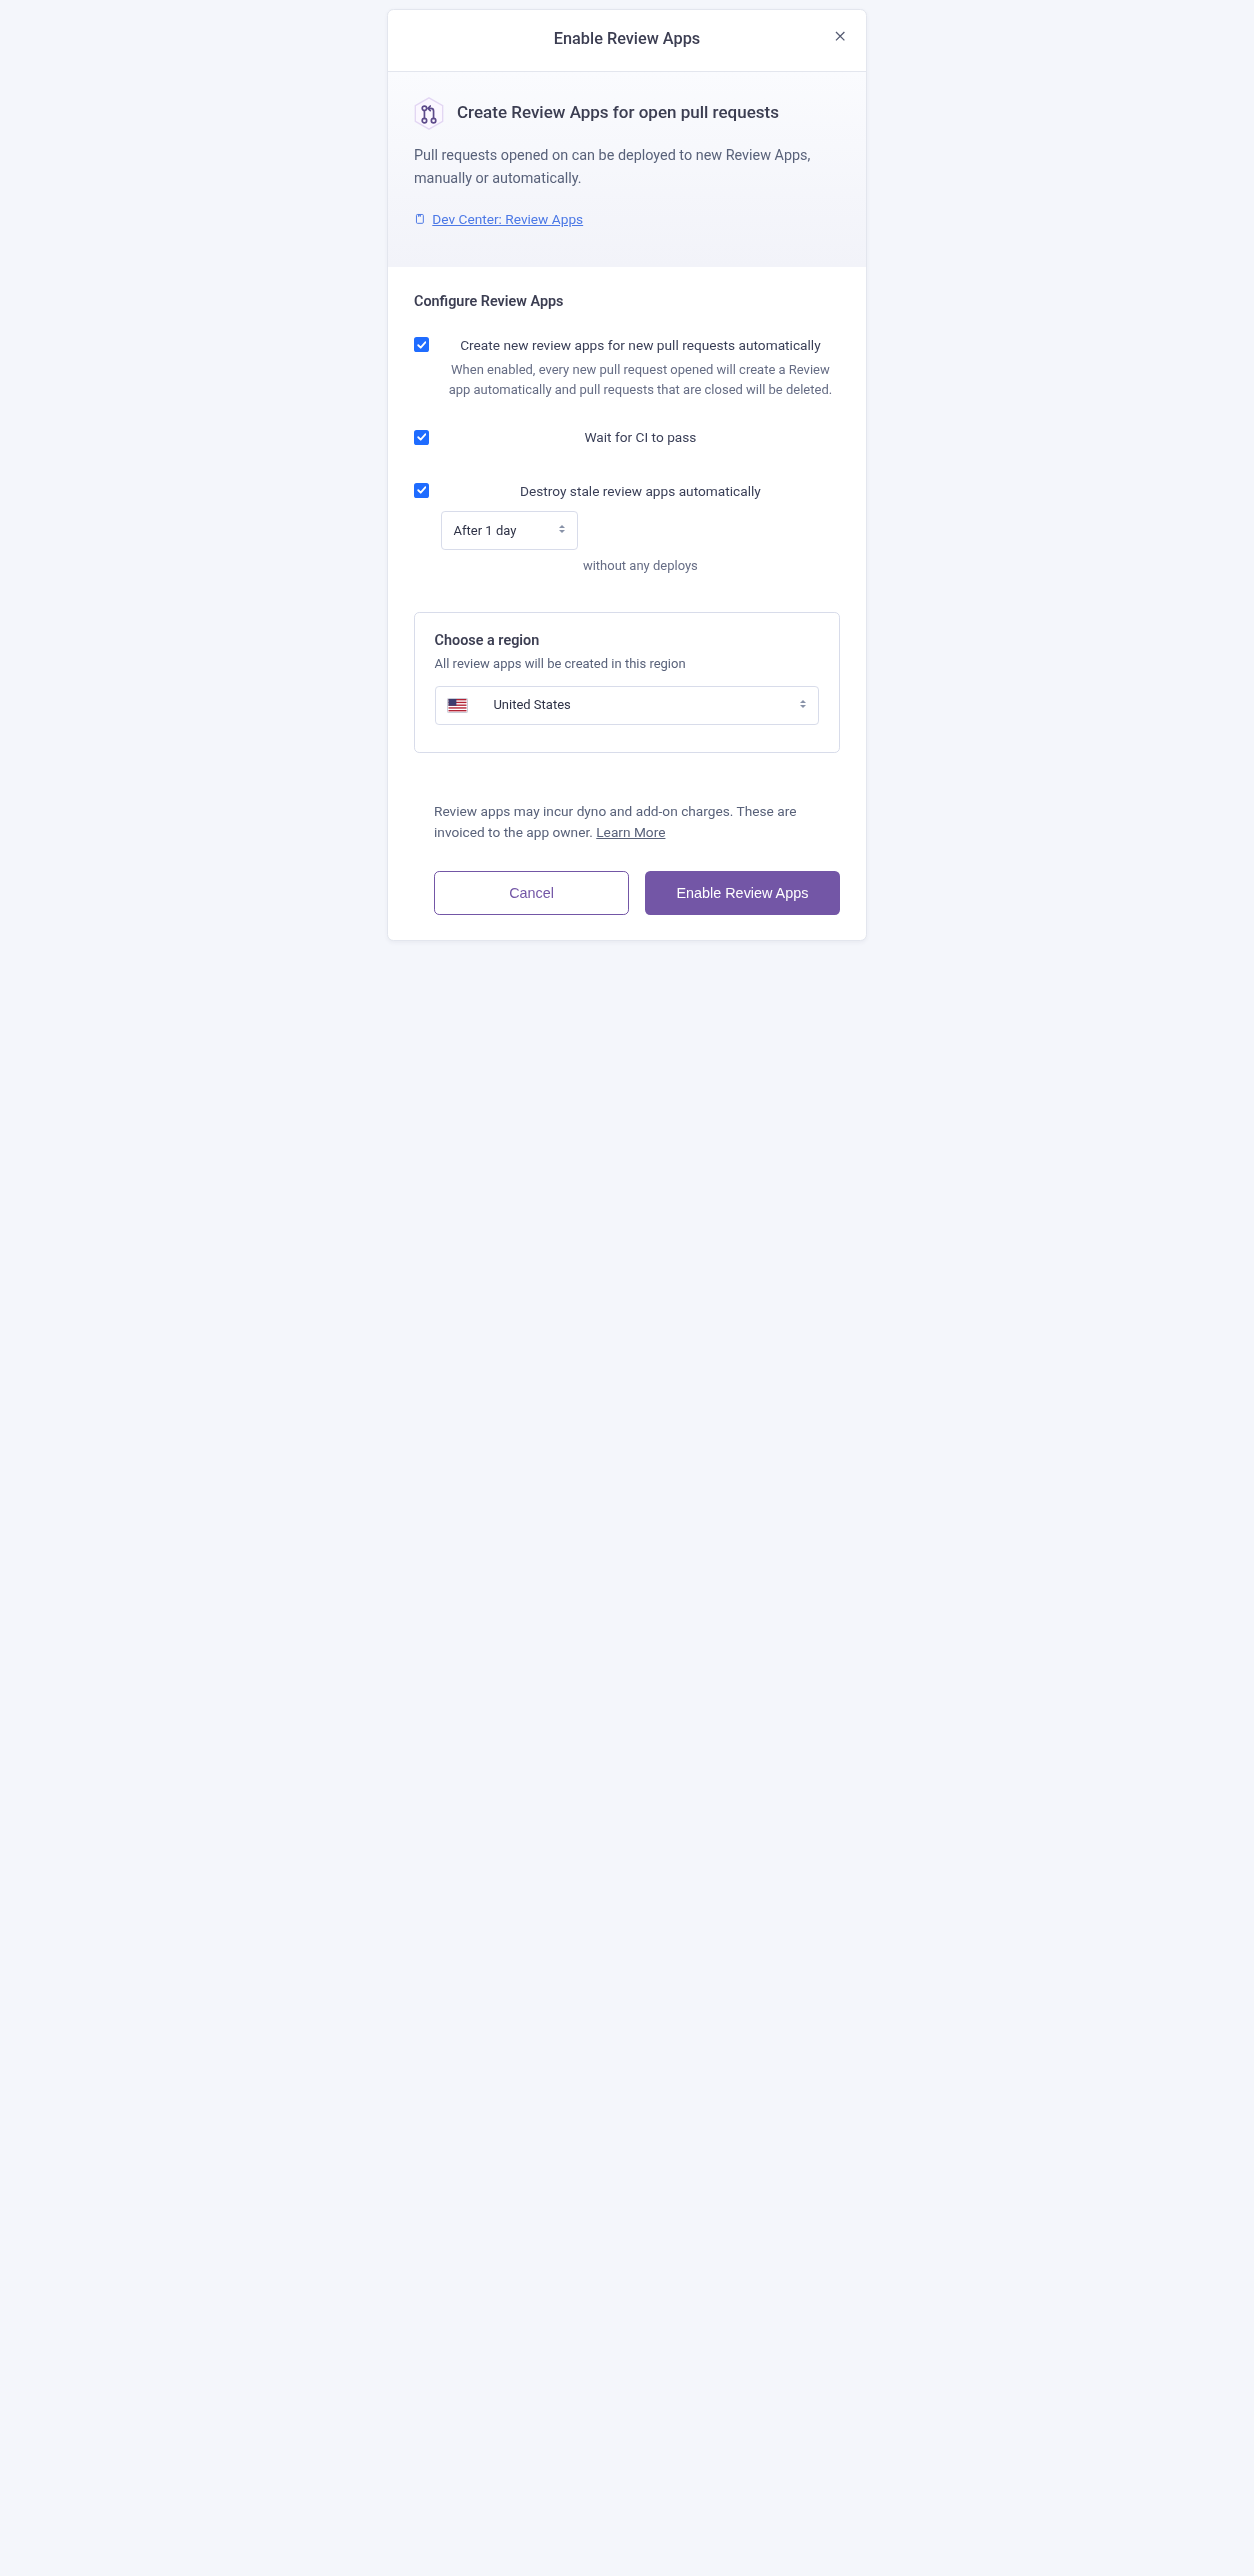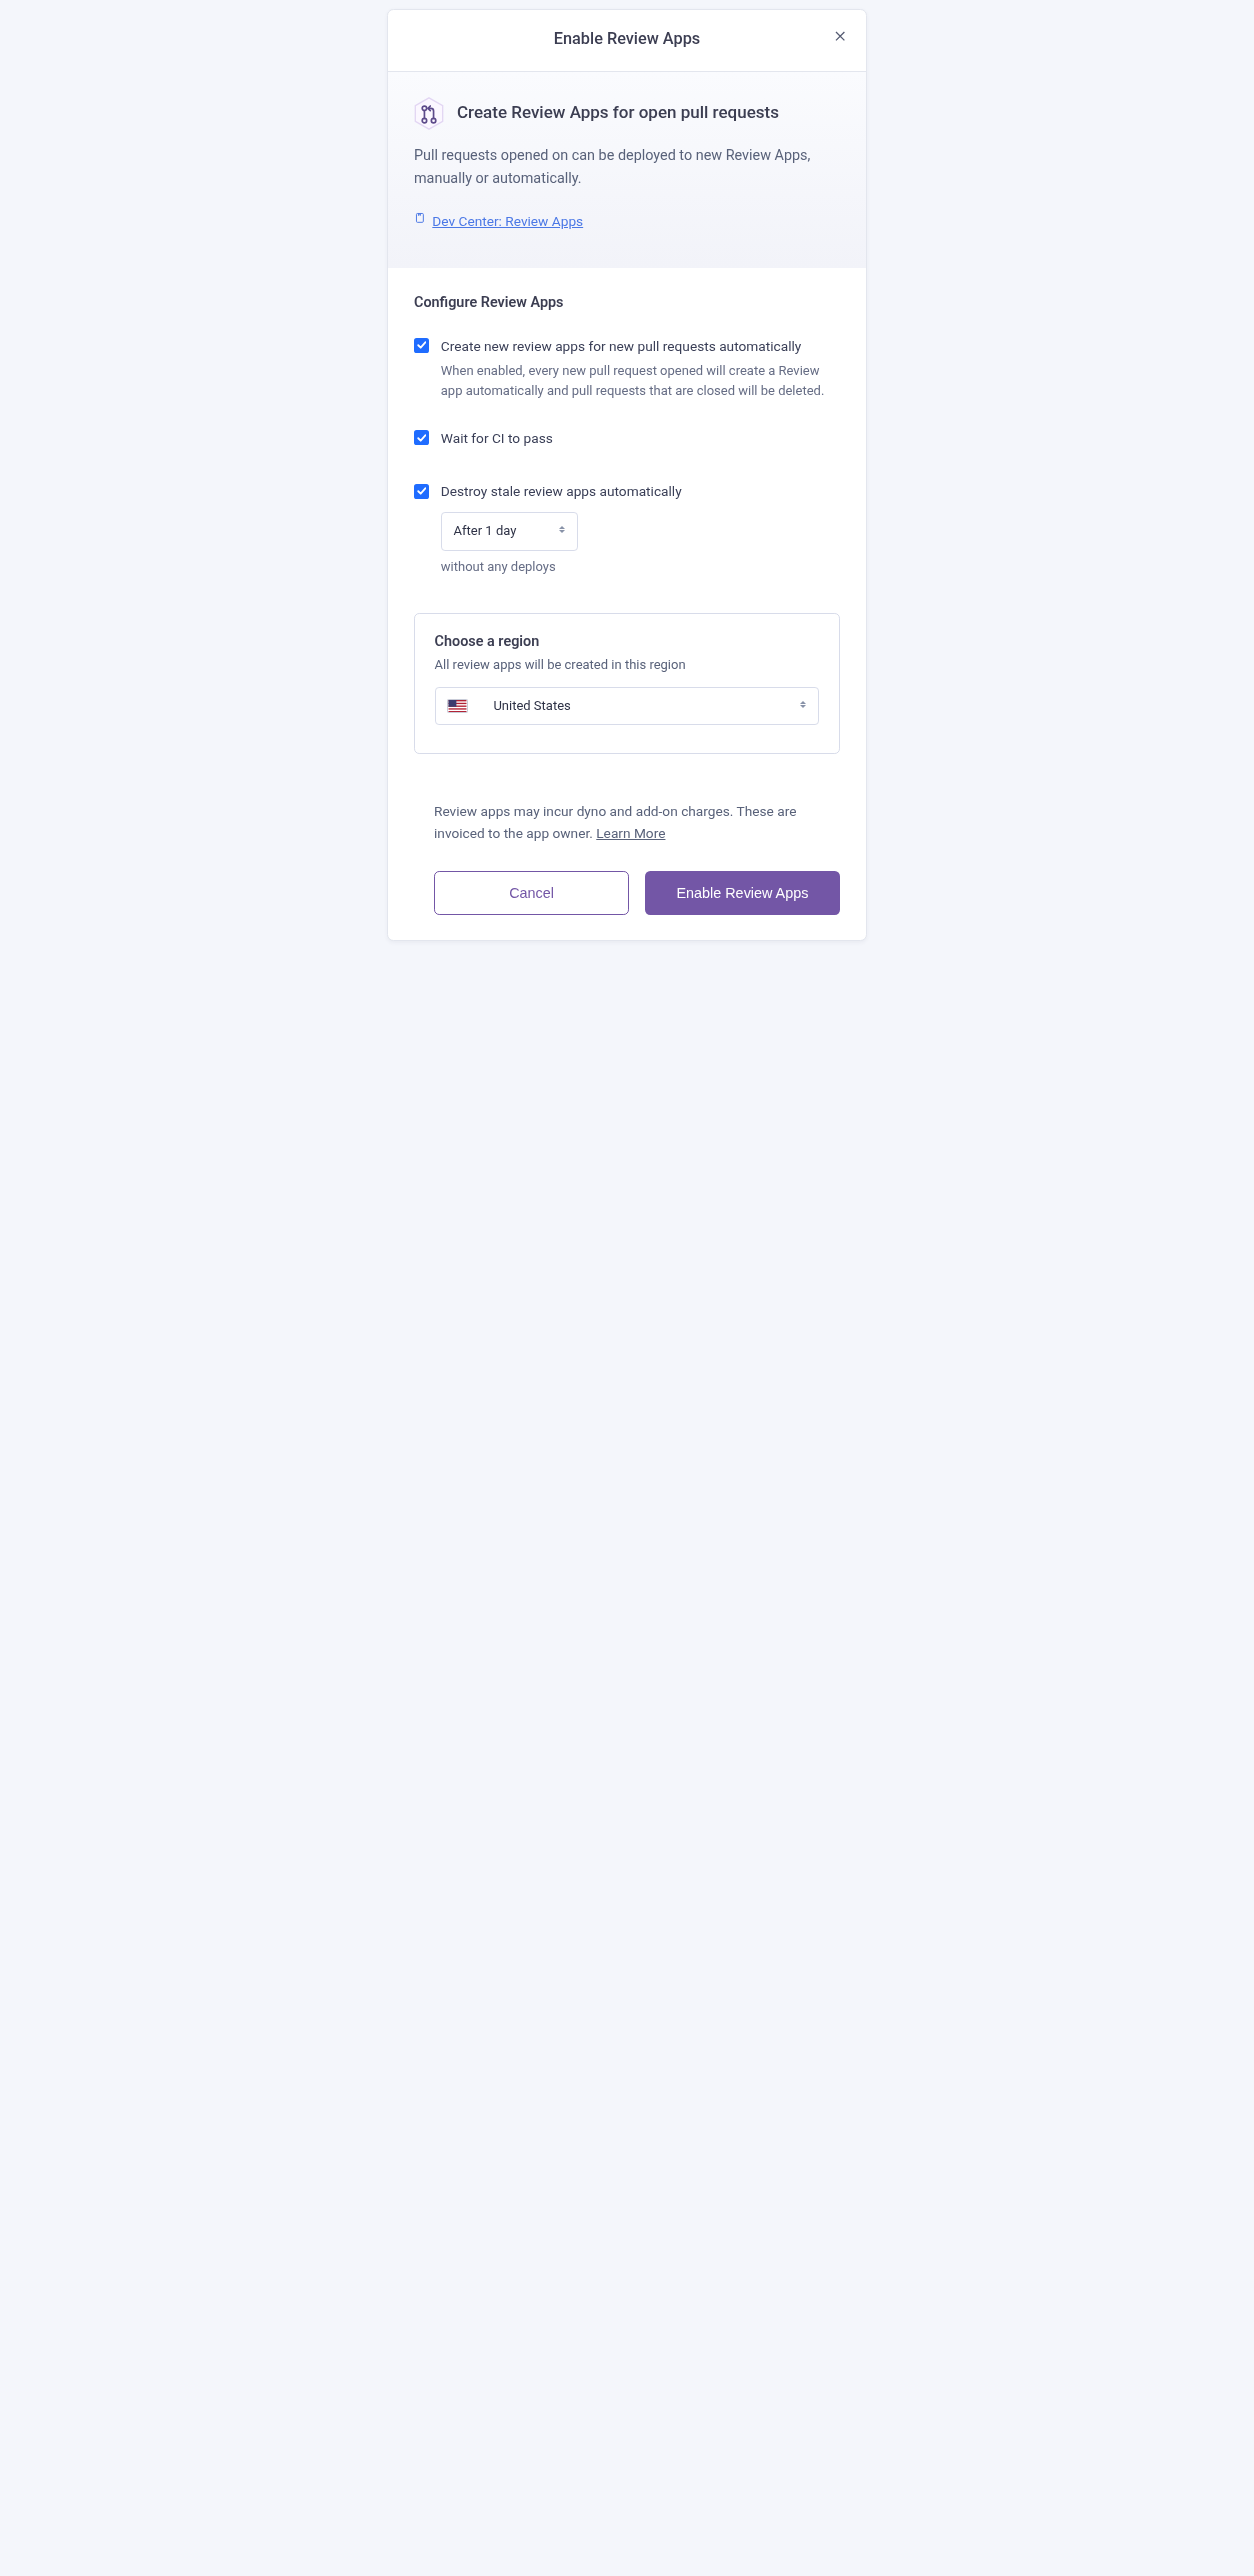--- a/index.html
+++ b/index.html
@@ -84,21 +84,21 @@
     margin:0;
   }
   .intro-p{
     font-size:14.4px;
     color:var(--muted);
     margin:0 0 19.6px;
     line-height:1.55;
   }
   .dev-link{
     display:inline-flex;
-    align-items:flex-start;
+    align-items:center;
     gap:6.5px;
     color:var(--link);
     font-size:13.7px;
     text-decoration:none;
   }
   .dev-link span{text-decoration:underline;}
   .dev-link svg{width:11.8px;height:11.8px;stroke:var(--link);stroke-width:2;fill:none;}
   .body{
     padding:25px 26px 6.5px;
   }
@@ -116,21 +116,21 @@
   .cb{
     width:15px;height:15px;
     flex:0 0 auto;
     border-radius:2.6px;
     background:var(--checkbox);
     display:flex;align-items:center;justify-content:center;
     margin-top:1.3px;
     cursor:pointer;
   }
   .cb svg{width:9.8px;height:8.5px;stroke:#fff;stroke-width:3;fill:none;stroke-linecap:round;stroke-linejoin:round;}
-  .opt-body{flex:1;}
+  .opt-body{flex:1;text-align:center;}
   .opt-title{
     font-size:13.7px;
     color:#3a3f57;
     margin:0 0 5.2px;
   }
   .opt-desc{
     font-size:13px;
     color:var(--muted2);
     margin:0;
     line-height:1.5;

